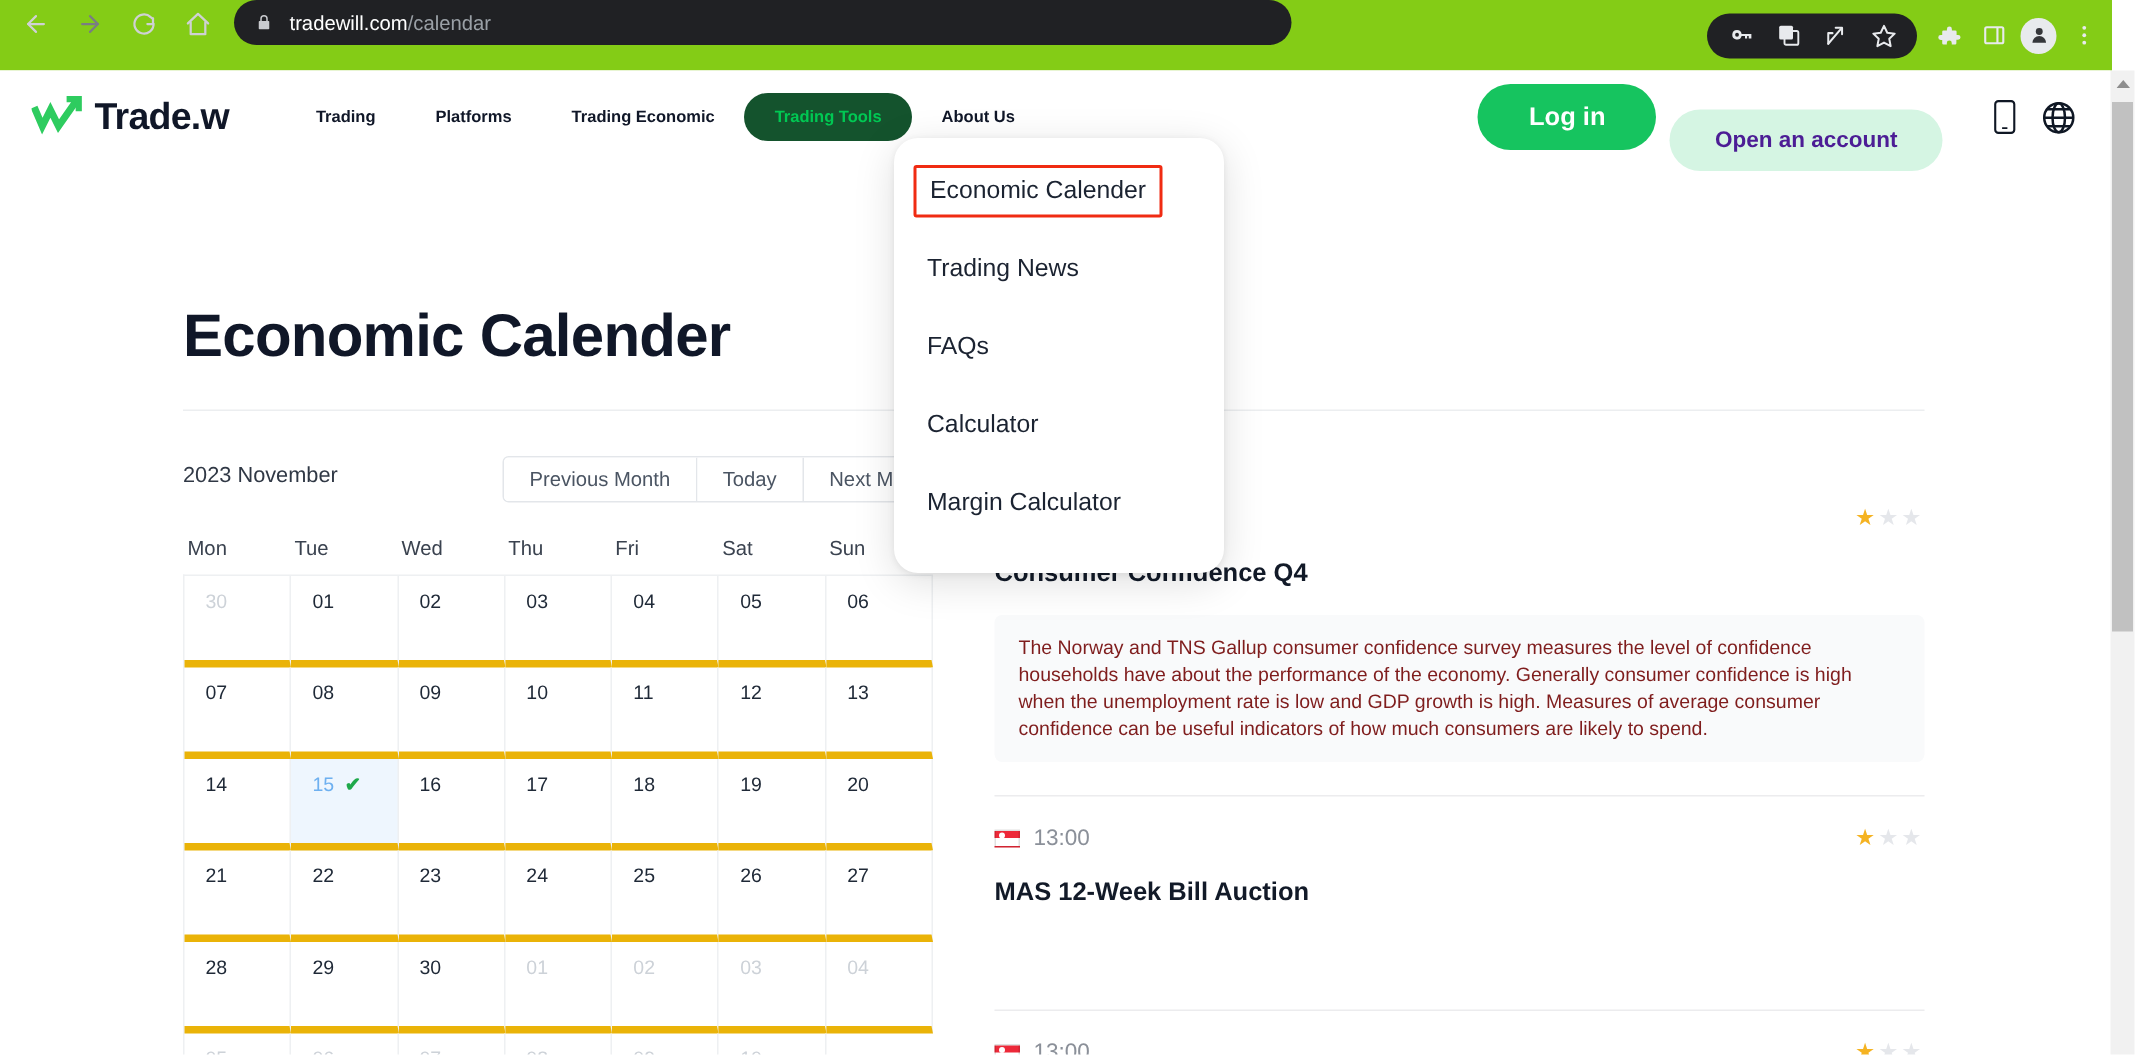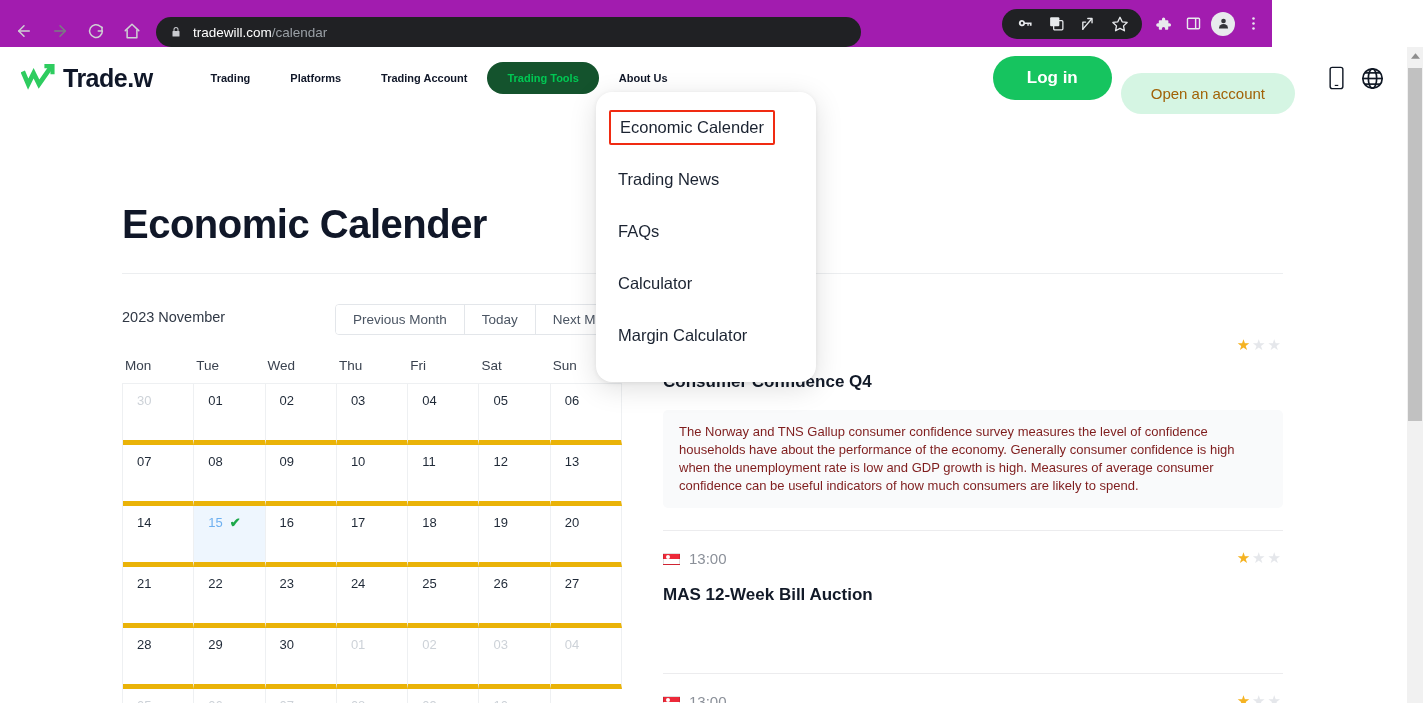--- a/index.html
+++ b/index.html
@@ -7,23 +7,23 @@
   html, body {
     width: 1423px; height: 703px;
     overflow: hidden;
     font-family: "Liberation Sans", sans-serif;
     background: #ffffff;
   }
 
   
   .browser-chrome {
     position: absolute; left: 0; top: 0;
-    width: 1272px; height: 47px;
-    background: #a21caf;
-    display: flex; align-items: flex-end;
+    width: 1408px; height: 47px;
+    background: #84cc16;
+    display: flex; align-items: flex-start;
   }
   .nav-btns { display: flex; align-items: center; padding-left: 8px; gap: 4px; }
   .nav-btn {
     width: 32px; height: 32px; border-radius: 50%;
     display: flex; align-items: center; justify-content: center;
     color: #cfd1d4;
   }
   .nav-btn.disabled { color: #7a7d82; }
   .nav-btn svg { display: block; }
 
@@ -105,22 +105,22 @@
     position: absolute; right: 17px; top: 0; height: 62px;
     display: flex; align-items: center; gap: 0px;
   }
   .btn-login {
     background: #16c45f; color: #ffffff;
     font-size: 17px; font-weight: bold;
     padding: 12px 34px; border-radius: 24px; border: none;
     white-space: nowrap;
   }
   .btn-open {
-    background: #d5f5e3; color: #a16207;
-    font-size: 15px; font-weight: normal;
+    background: #d5f5e3; color: #4c1d95;
+    font-size: 15px; font-weight: bold;
     padding: 12px 30px; border-radius: 24px; border: none;
     margin-left: 9px; white-space: nowrap; margin-top: 31px;
   }
   .hdr-icon {
     width: 36px; height: 36px; color: #0f1724;
     display: flex; align-items: center; justify-content: center;
   }
   .hdr-icon.first { margin-left: 23px; }
 
   
@@ -376,21 +376,21 @@
           <path d="M2 10 L8 24 L14 12 L20 24 L34 4" fill="none" stroke="#2ecc5f" stroke-width="5.2" stroke-linejoin="miter" stroke-linecap="butt"></path>
           <path d="M26 4 H35 V13" fill="none" stroke="#2ecc5f" stroke-width="4.6" stroke-linecap="butt"></path>
         </svg>
       </span>
       <span class="logo-text">Trade.w</span>
     </div>
 
     <nav class="main-nav">
       <div class="nav-item">Trading</div>
       <div class="nav-item">Platforms</div>
-      <div class="nav-item">Trading Account</div>
+      <div class="nav-item">Trading Economic</div>
       <div class="nav-item active">Trading Tools</div>
       <div class="nav-item">About Us</div>
     </nav>
 
     <div class="header-right">
       <button class="btn-login">Log in</button>
       <button class="btn-open">Open an account</button>
       <div class="hdr-icon first">
         <svg width="17" height="24" viewBox="0 0 24 34" fill="none" stroke="currentColor" stroke-width="2">
             <rect x="3" y="2" width="18" height="30" rx="3"></rect>

